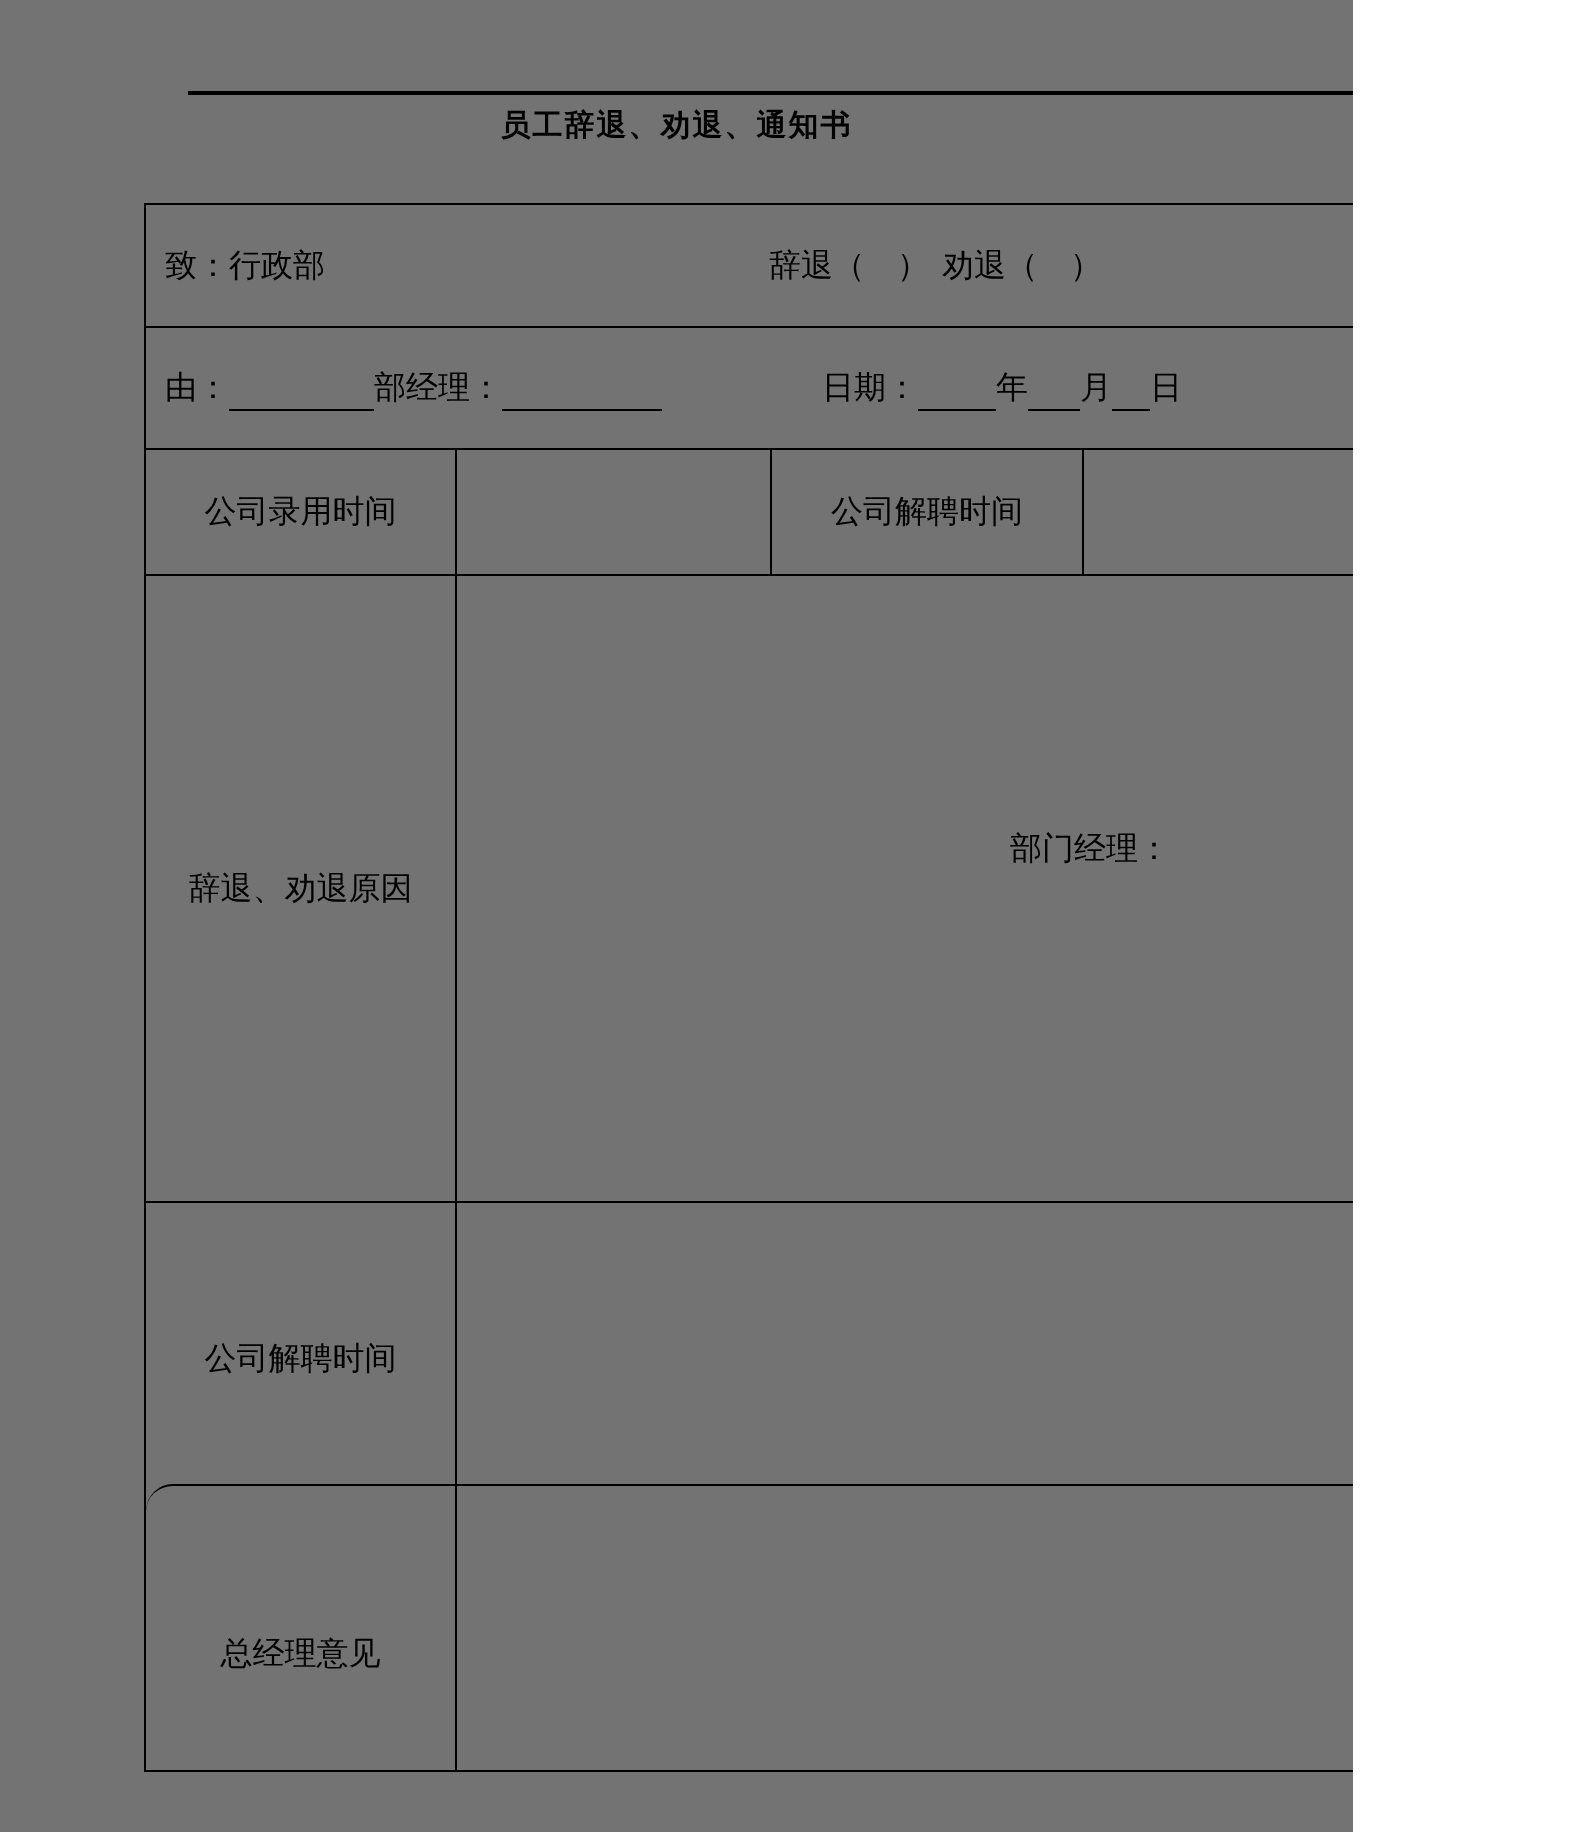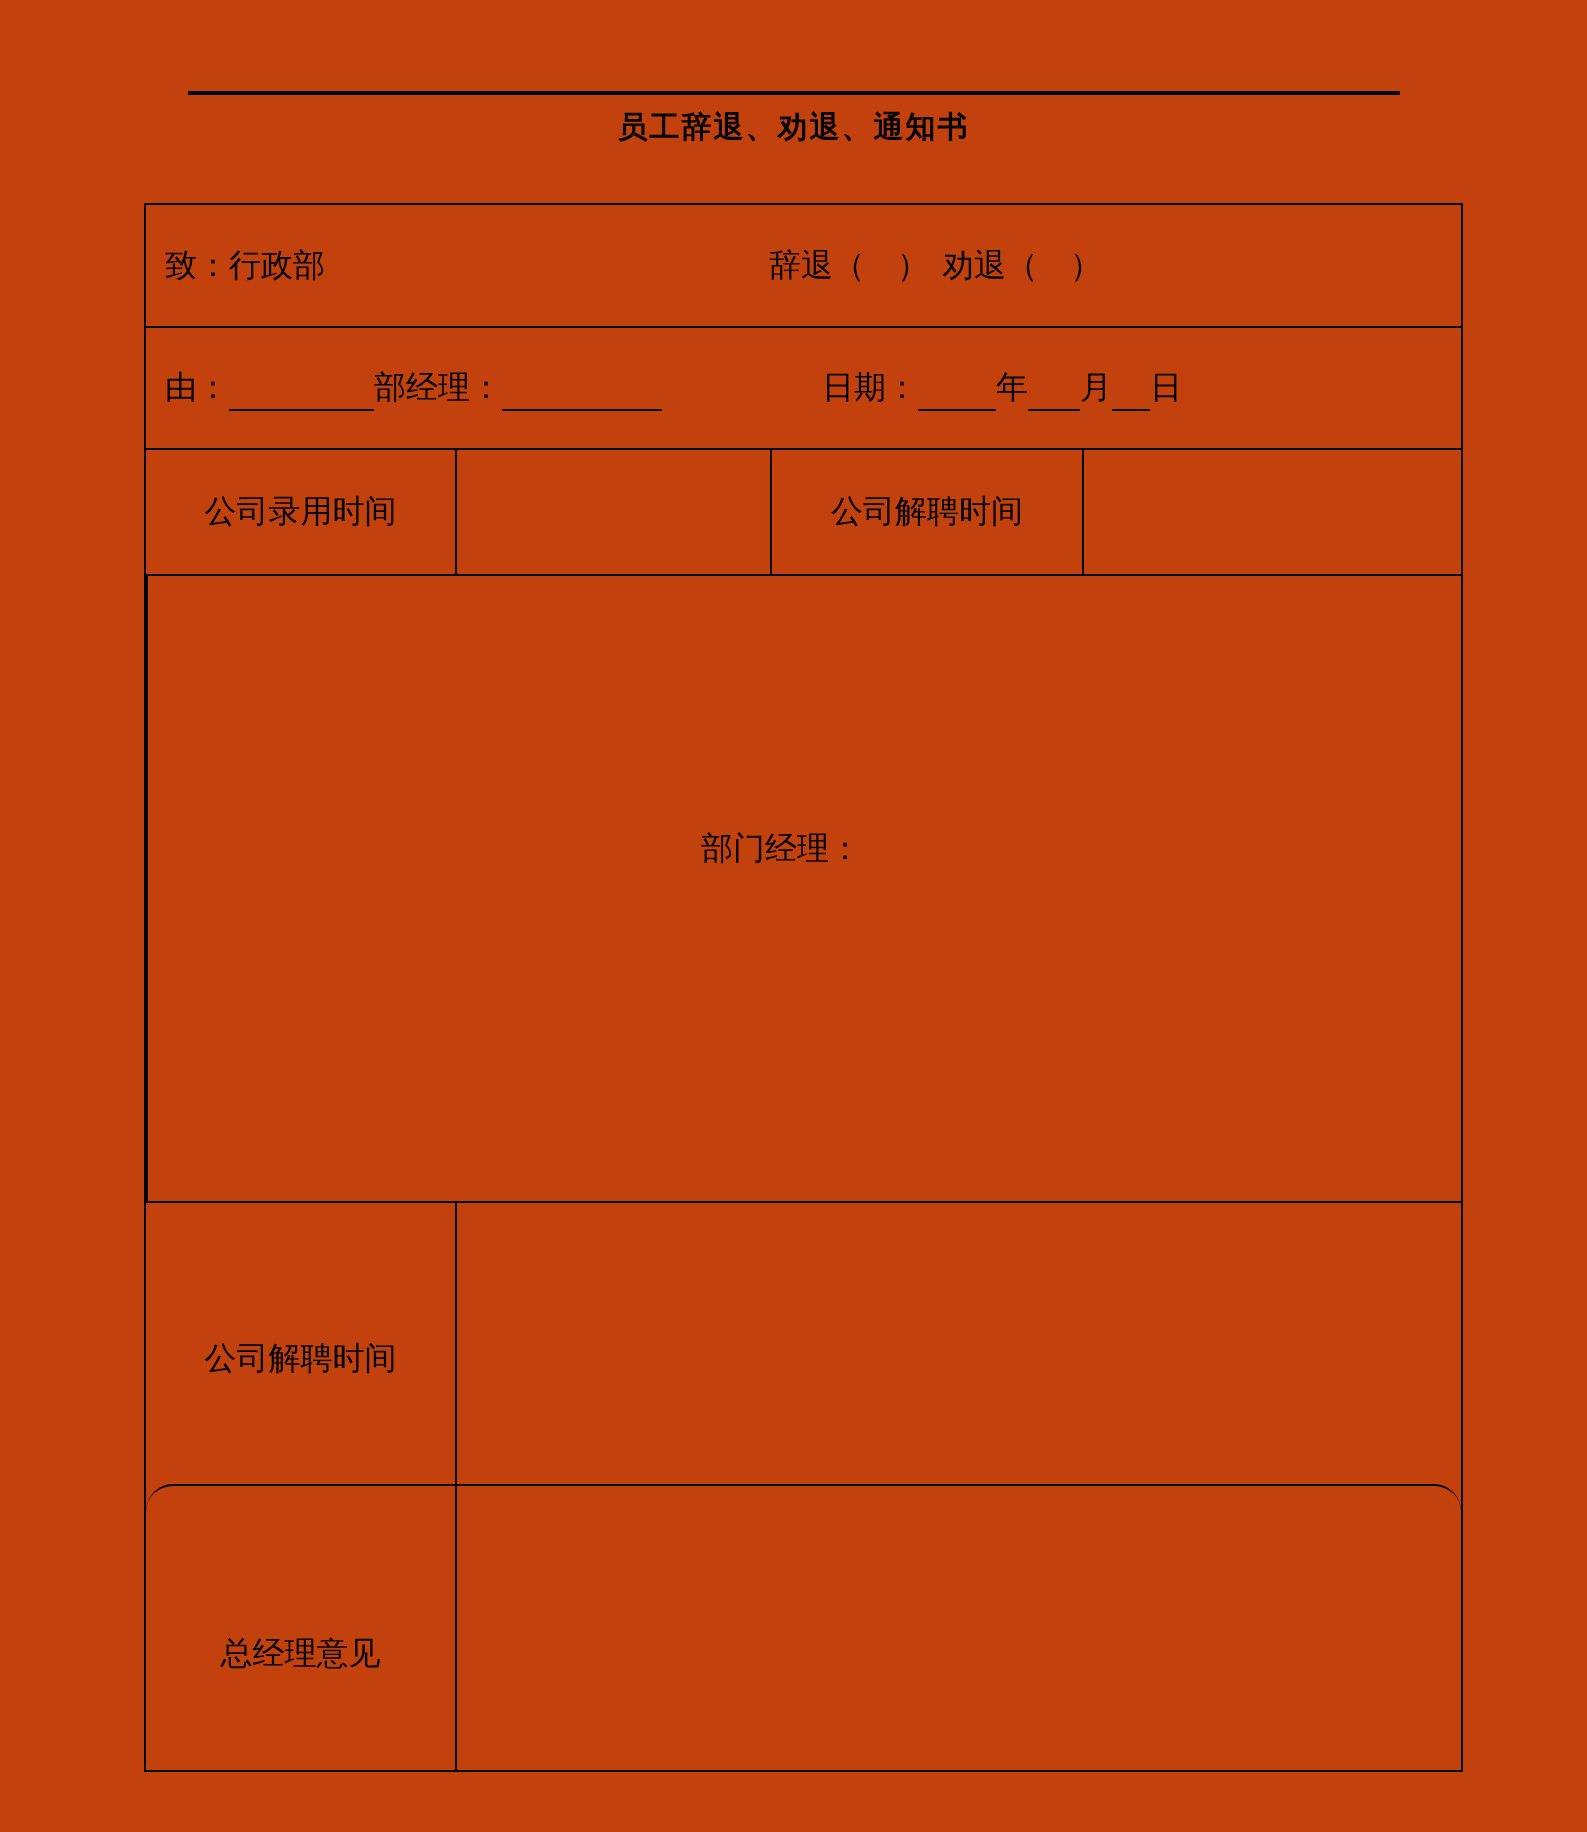--- a/index.html
+++ b/index.html
@@ -1,20 +1,20 @@
 <!DOCTYPE html>
 <html><head>
 <meta charset="utf-8">
 <style>
   html,body { margin:0; padding:0; background:#ffffff; }
   .page {
     position:relative;
-    width:1587px; height:1832px;
-    background:#c2410c;
-    font-family:Liberation Serif, serif;
+    width:1353px; height:1832px;
+    background:#737373;
+    font-family:Liberation Mono, monospace;
     color:#000;
     overflow:hidden;
   }
   .top-rule {
     position:absolute; left:188px; top:91px;
     width:1212px; height:4px; background:#000;
   }
   .title {
     position:absolute; left:0; top:105px; width:100%;
     text-align:center; font-size:30px; font-weight:bold;
@@ -90,20 +90,21 @@
 
 
     <div class="row r4">
       <div class="cell cfirst c1">公司录用时间</div>
       <div class="cell c2"></div>
       <div class="cell c3">公司解聘时间</div>
       <div class="cell c4"></div>
     </div>
 
     <div class="row r5">
+      <div class="cell cfirst c1">辞退、劝退原因</div>
       <div class="cell crest reason-cell">
         <span class="sign-label">部门经理：</span>
       </div>
     </div>
 
     <div class="row r6">
       <div class="cell cfirst c1 pad-down-30">公司解聘时间</div>
       <div class="cell crest"></div>
     </div>
 

